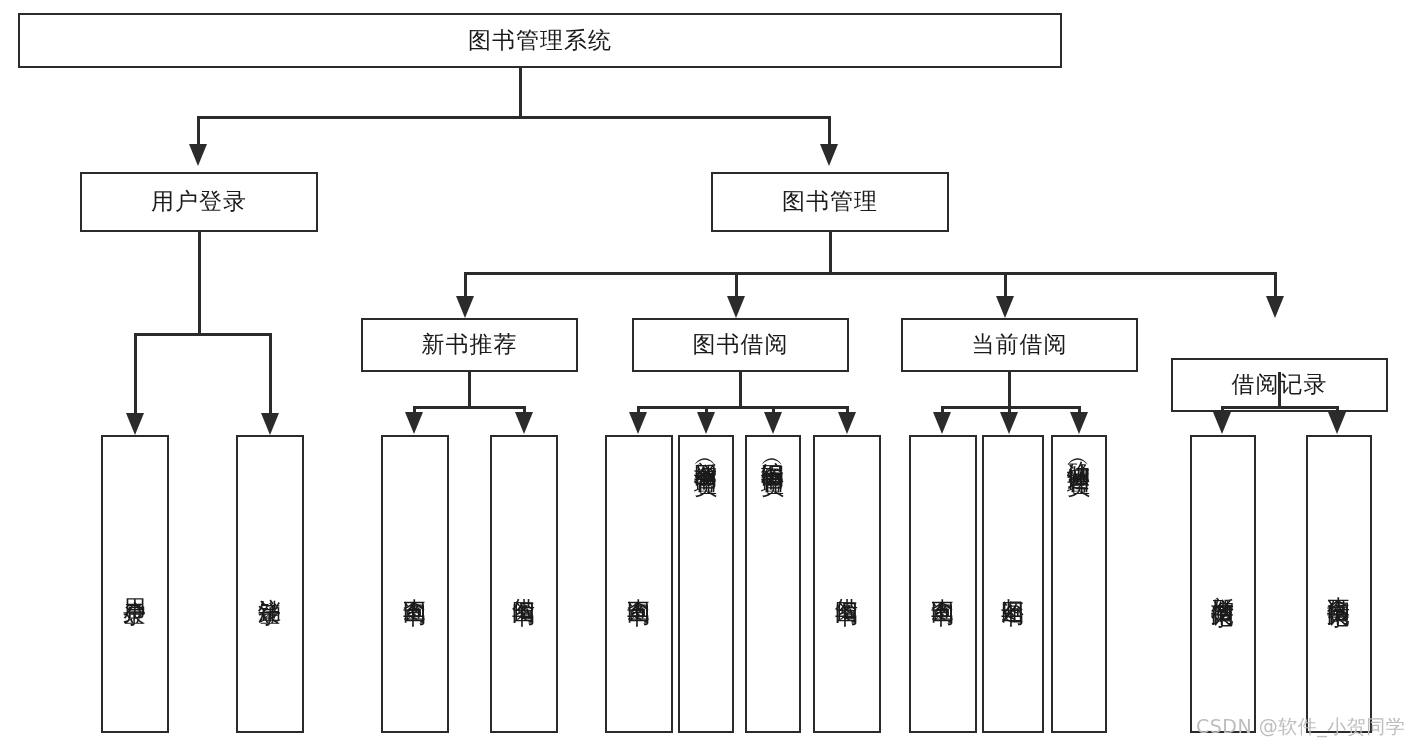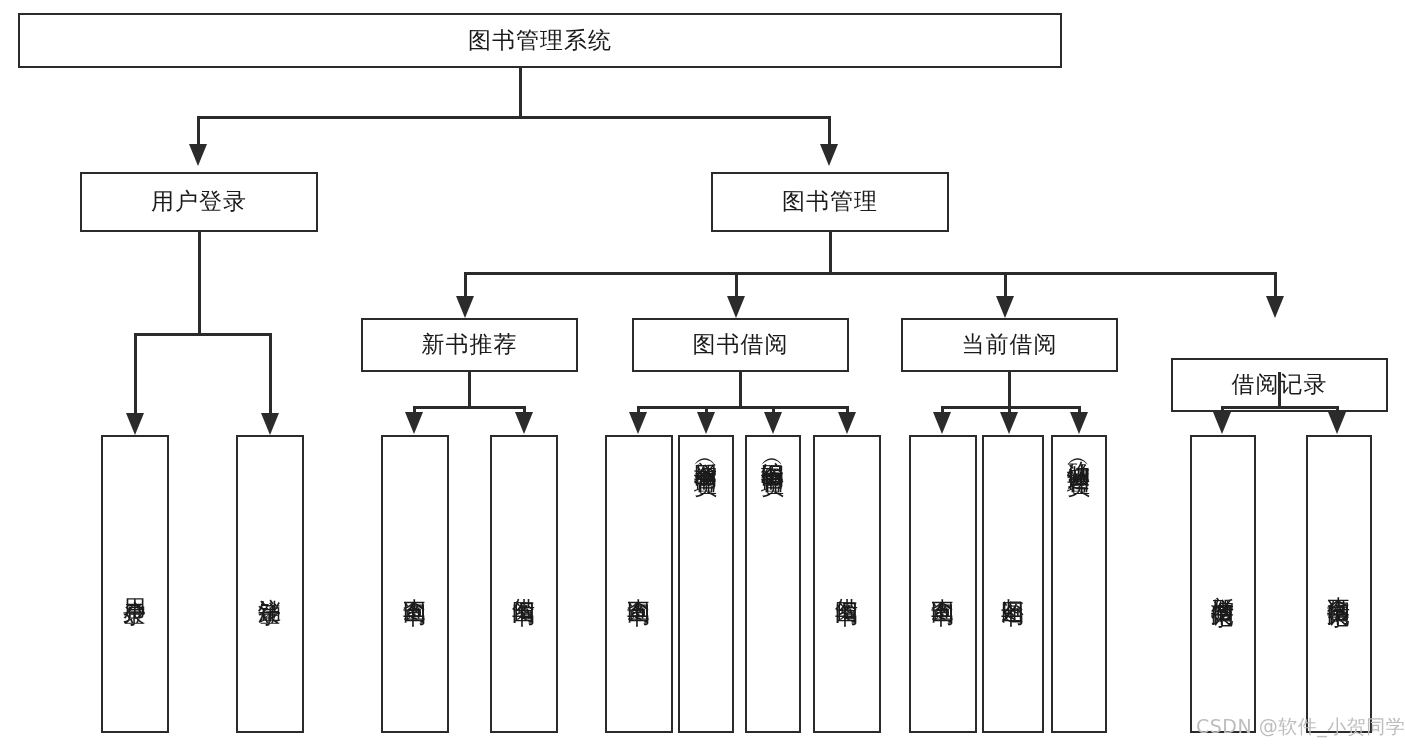--- a/index.html
+++ b/index.html
@@ -71,21 +71,21 @@
   <div class="arrow" style="left:727px;top:296px;"></div>
   <div class="arrow" style="left:996px;top:296px;"></div>
   <div class="arrow" style="left:1266px;top:296px;"></div>
 
   <div class="node h" style="left:361px;top:318px;width:217px;height:54px;">
     <span>新书推荐</span>
   </div>
   <div class="node h" style="left:632px;top:318px;width:217px;height:54px;">
     <span>图书借阅</span>
   </div>
-  <div class="node h" style="left:901px;top:318px;width:217px;height:54px;">
+  <div class="node h" style="left:901px;top:318px;width:237px;height:54px;">
     <span>当前借阅</span>
   </div>
   <div class="node h" style="left:1171px;top:318px;width:217px;height:54px;margin-top:40px;">
     <span>借阅记录</span>
   </div>
 
   <div class="ln vln" style="left:468px;top:372px;width:3px;height:36px;"></div>
   <div class="ln hln" style="left:413px;top:406px;width:113px;height:3px;"></div>
   <div class="ln vln" style="left:413px;top:406px;width:3px;height:7px;"></div>
   <div class="ln vln" style="left:523px;top:406px;width:3px;height:7px;"></div>

